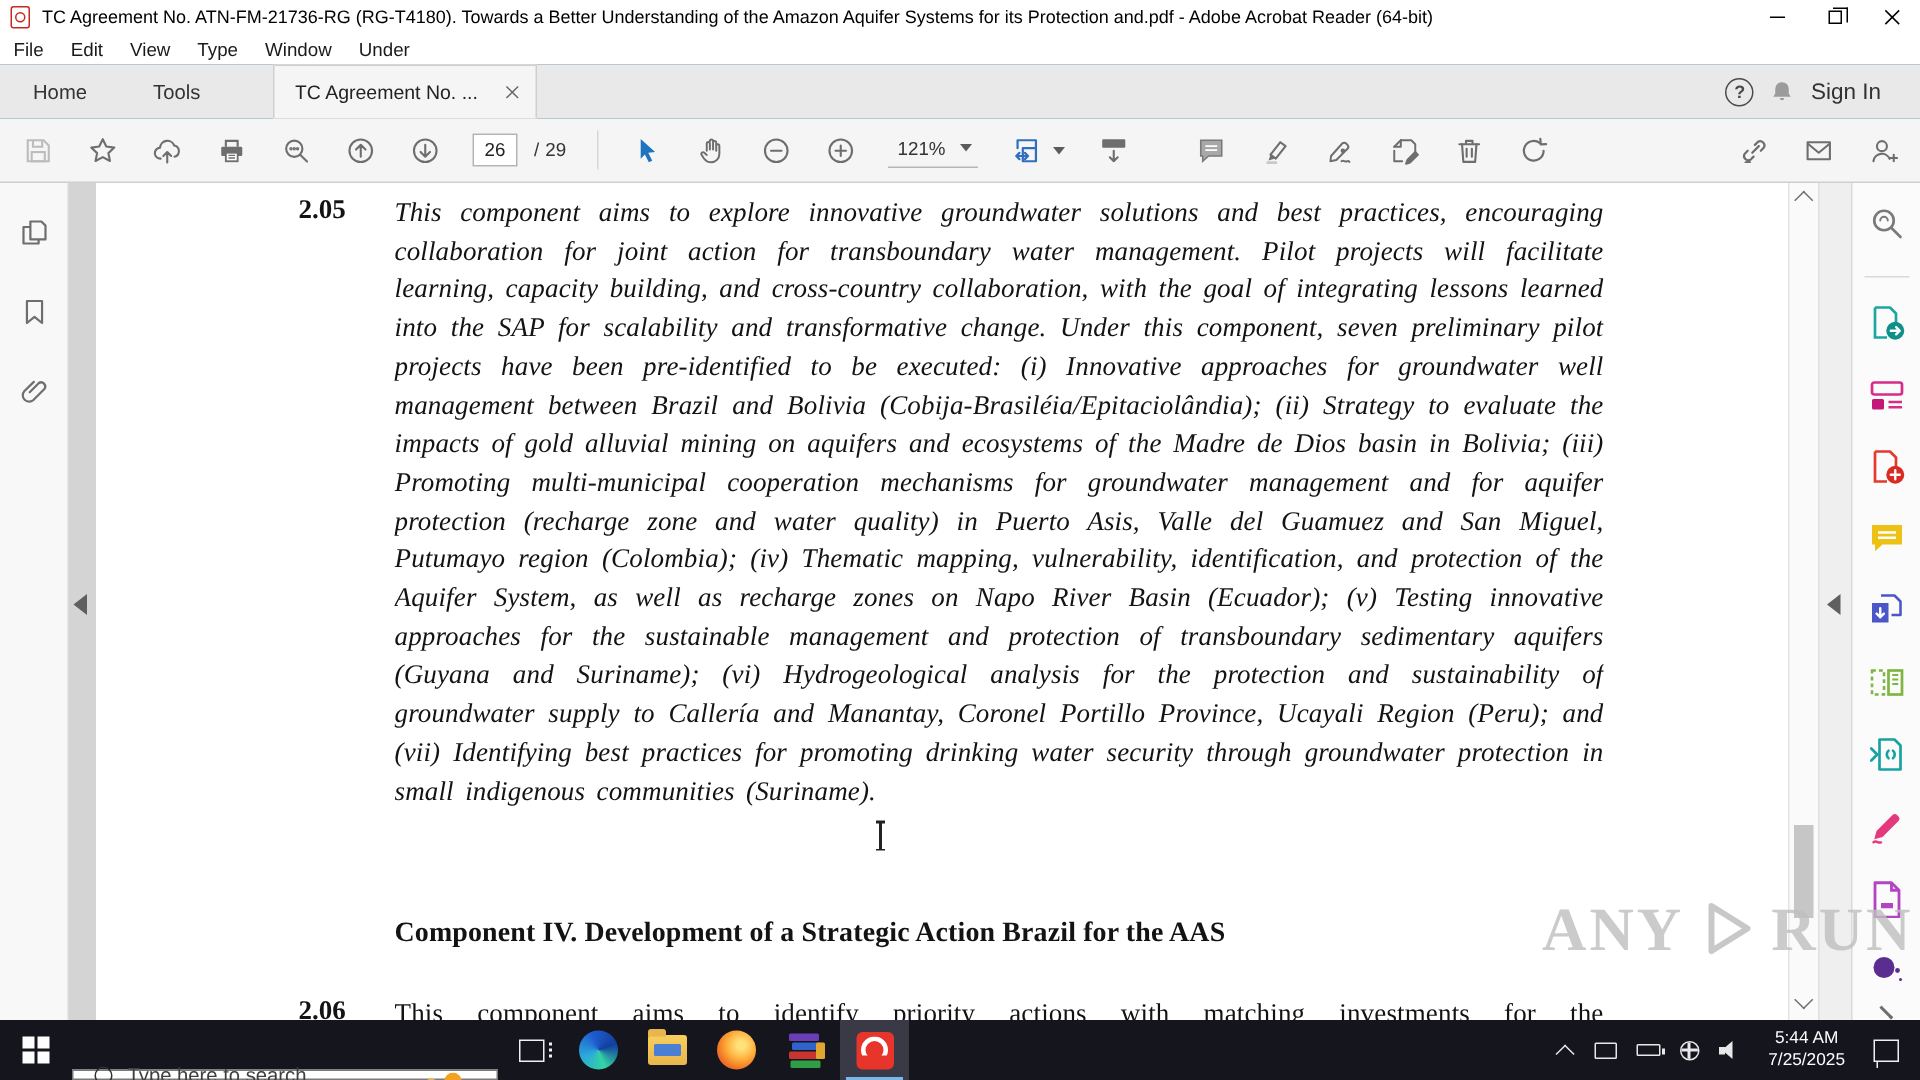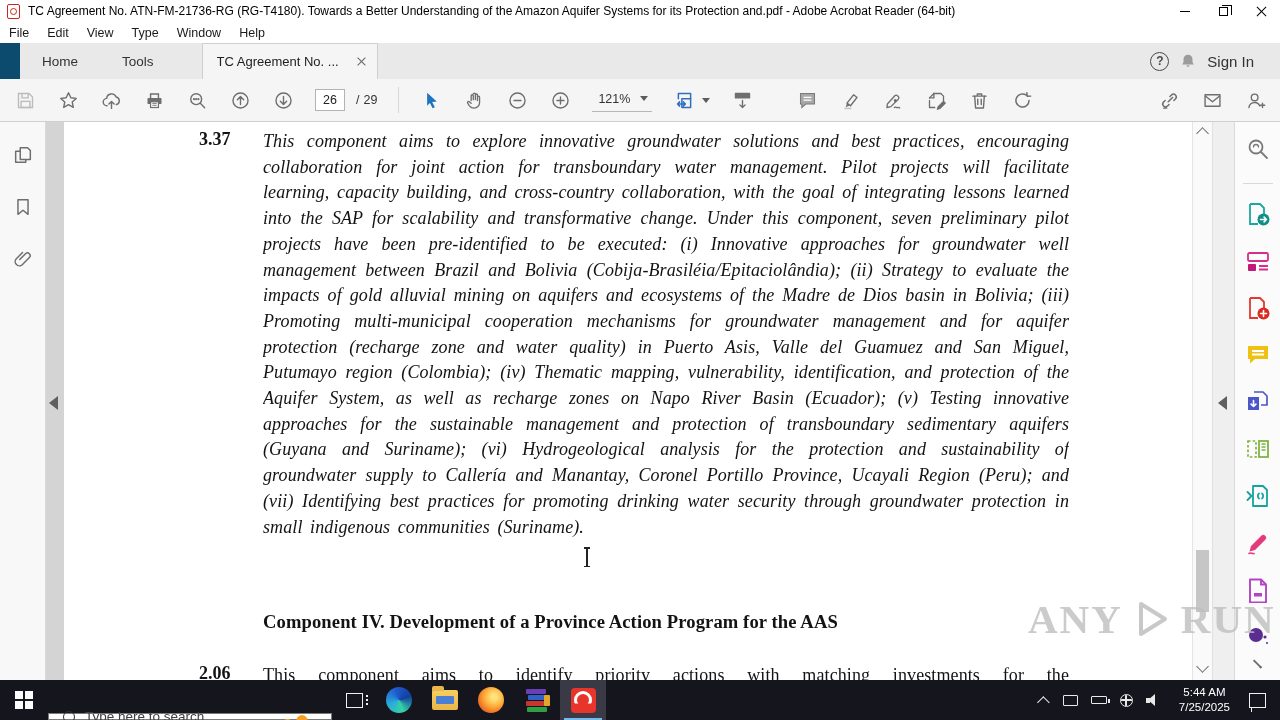--- a/index.html
+++ b/index.html
@@ -26,21 +26,21 @@
     width:13px;height:0;border-top:1.2px solid #000;}
   .glyph-close::before{transform:rotate(45deg);} .glyph-close::after{transform:rotate(-45deg);}
 
   
   .menubar{position:absolute;top:22px;left:0;right:0;height:21px;background:#fff;
     display:flex;align-items:center;font-size:12.5px;color:#1a1a1a;}
   .menu-item{padding:0 9px;height:100%;display:flex;align-items:center;}
 
   
   .tabbar{position:absolute;top:43px;left:0;right:0;height:36px;background:#e9e9e9;
-    display:flex;align-items:stretch;font-size:13.5px;color:#333;margin-left:20px;}
+    display:flex;align-items:stretch;font-size:13.5px;color:#333;}
   .tab{display:flex;align-items:center;padding:0 22px;}
   .tab-doc{background:#f5f5f6;border:1px solid #cfcfcf;border-bottom:none;margin-left:26px;
     width:176px;padding:0 10px 0 14px;display:flex;align-items:center;font-size:13px;color:#222;}
   .tab-doc .lbl{flex:1;white-space:nowrap;overflow:hidden;}
   .tab-close{position:relative;width:10px;height:10px;margin-left:6px;flex:0 0 auto;}
   .tab-close::before,.tab-close::after{content:"";position:absolute;left:-1px;top:4px;width:11px;
     border-top:1.2px solid #666;}
   .tab-close::before{transform:rotate(45deg);} .tab-close::after{transform:rotate(-45deg);}
   .tabbar-right{margin-left:auto;display:flex;align-items:center;gap:10px;padding-right:26px;}
   .help-ico{width:19px;height:19px;border:1.6px solid #4a4a4a;border-radius:50%;color:#4a4a4a;
@@ -190,21 +190,21 @@
         </span>
     </span>
   </div>
 
   <div class="menubar">
     <span class="menu-item">File</span>
     <span class="menu-item">Edit</span>
     <span class="menu-item">View</span>
     <span class="menu-item">Type</span>
     <span class="menu-item">Window</span>
-    <span class="menu-item">Help</span>
+    <span class="menu-item">Under</span>
   </div>
 
   <div class="tabbar">
     <span class="tab">Home</span>
     <span class="tab">Tools</span>
     <span class="tab-doc">
       <span class="lbl">TC Agreement No. ...</span>
       <span class="tab-close"></span>
     </span>
     <span class="tabbar-right">
@@ -397,23 +397,23 @@
             <path d="M8.5 12.5l6.5-6.5a3 3 0 0 1 4.2 4.2l-8 8a4.6 4.6 0 0 1-6.5-6.5L11.5 5"></path>
           </svg>
       </span>
     </div>
 
     <div class="gutter-l">
       <span class="handle"></span>
     </div>
 
     <div class="page">
-      <span class="pnum p205-num">3.37</span>
+      <span class="pnum p205-num">2.05</span>
       <div class="ptext p205-text">This component aims to explore innovative groundwater solutions and best practices, encouraging collaboration for joint action for transboundary water management. Pilot projects will facilitate learning, capacity building, and cross-country collaboration, with the goal of integrating lessons learned into the SAP for scalability and transformative change. Under this component, seven preliminary pilot projects have been pre-identified to be executed: (i) Innovative approaches for groundwater well management between Brazil and Bolivia (Cobija-Brasiléia/Epitaciolândia); (ii) Strategy to evaluate the impacts of gold alluvial mining on aquifers and ecosystems of the Madre de Dios basin in Bolivia; (iii) Promoting multi-municipal cooperation mechanisms for groundwater management and for aquifer protection (recharge zone and water quality) in Puerto Asis, Valle del Guamuez and San Miguel, Putumayo region (Colombia); (iv) Thematic mapping, vulnerability, identification, and protection of the Aquifer System, as well as recharge zones on Napo River Basin (Ecuador); (v) Testing innovative approaches for the sustainable management and protection of transboundary sedimentary aquifers (Guyana and Suriname); (vi) Hydrogeological analysis for the protection and sustainability of groundwater supply to Callería and Manantay, Coronel Portillo Province, Ucayali Region (Peru); and (vii) Identifying best practices for promoting drinking water security through groundwater protection in small indigenous communities (Suriname).</div>
-      <div class="doc-heading">Component IV. Development of a Province Action Program for the AAS</div>
+      <div class="doc-heading">Component IV. Development of a Strategic Action Brazil for the AAS</div>
       <span class="pnum p206-num">2.06</span>
       <div class="ptext p206-text">This component aims to identify priority actions with matching investments for the</div>
       <span class="ibeam"></span>
     </div>
 
     <div class="scrollbar">
       <span class="sb-arrow sb-up"></span>
       <span class="sb-thumb"></span>
       <span class="sb-arrow sb-down"></span>
     </div>

